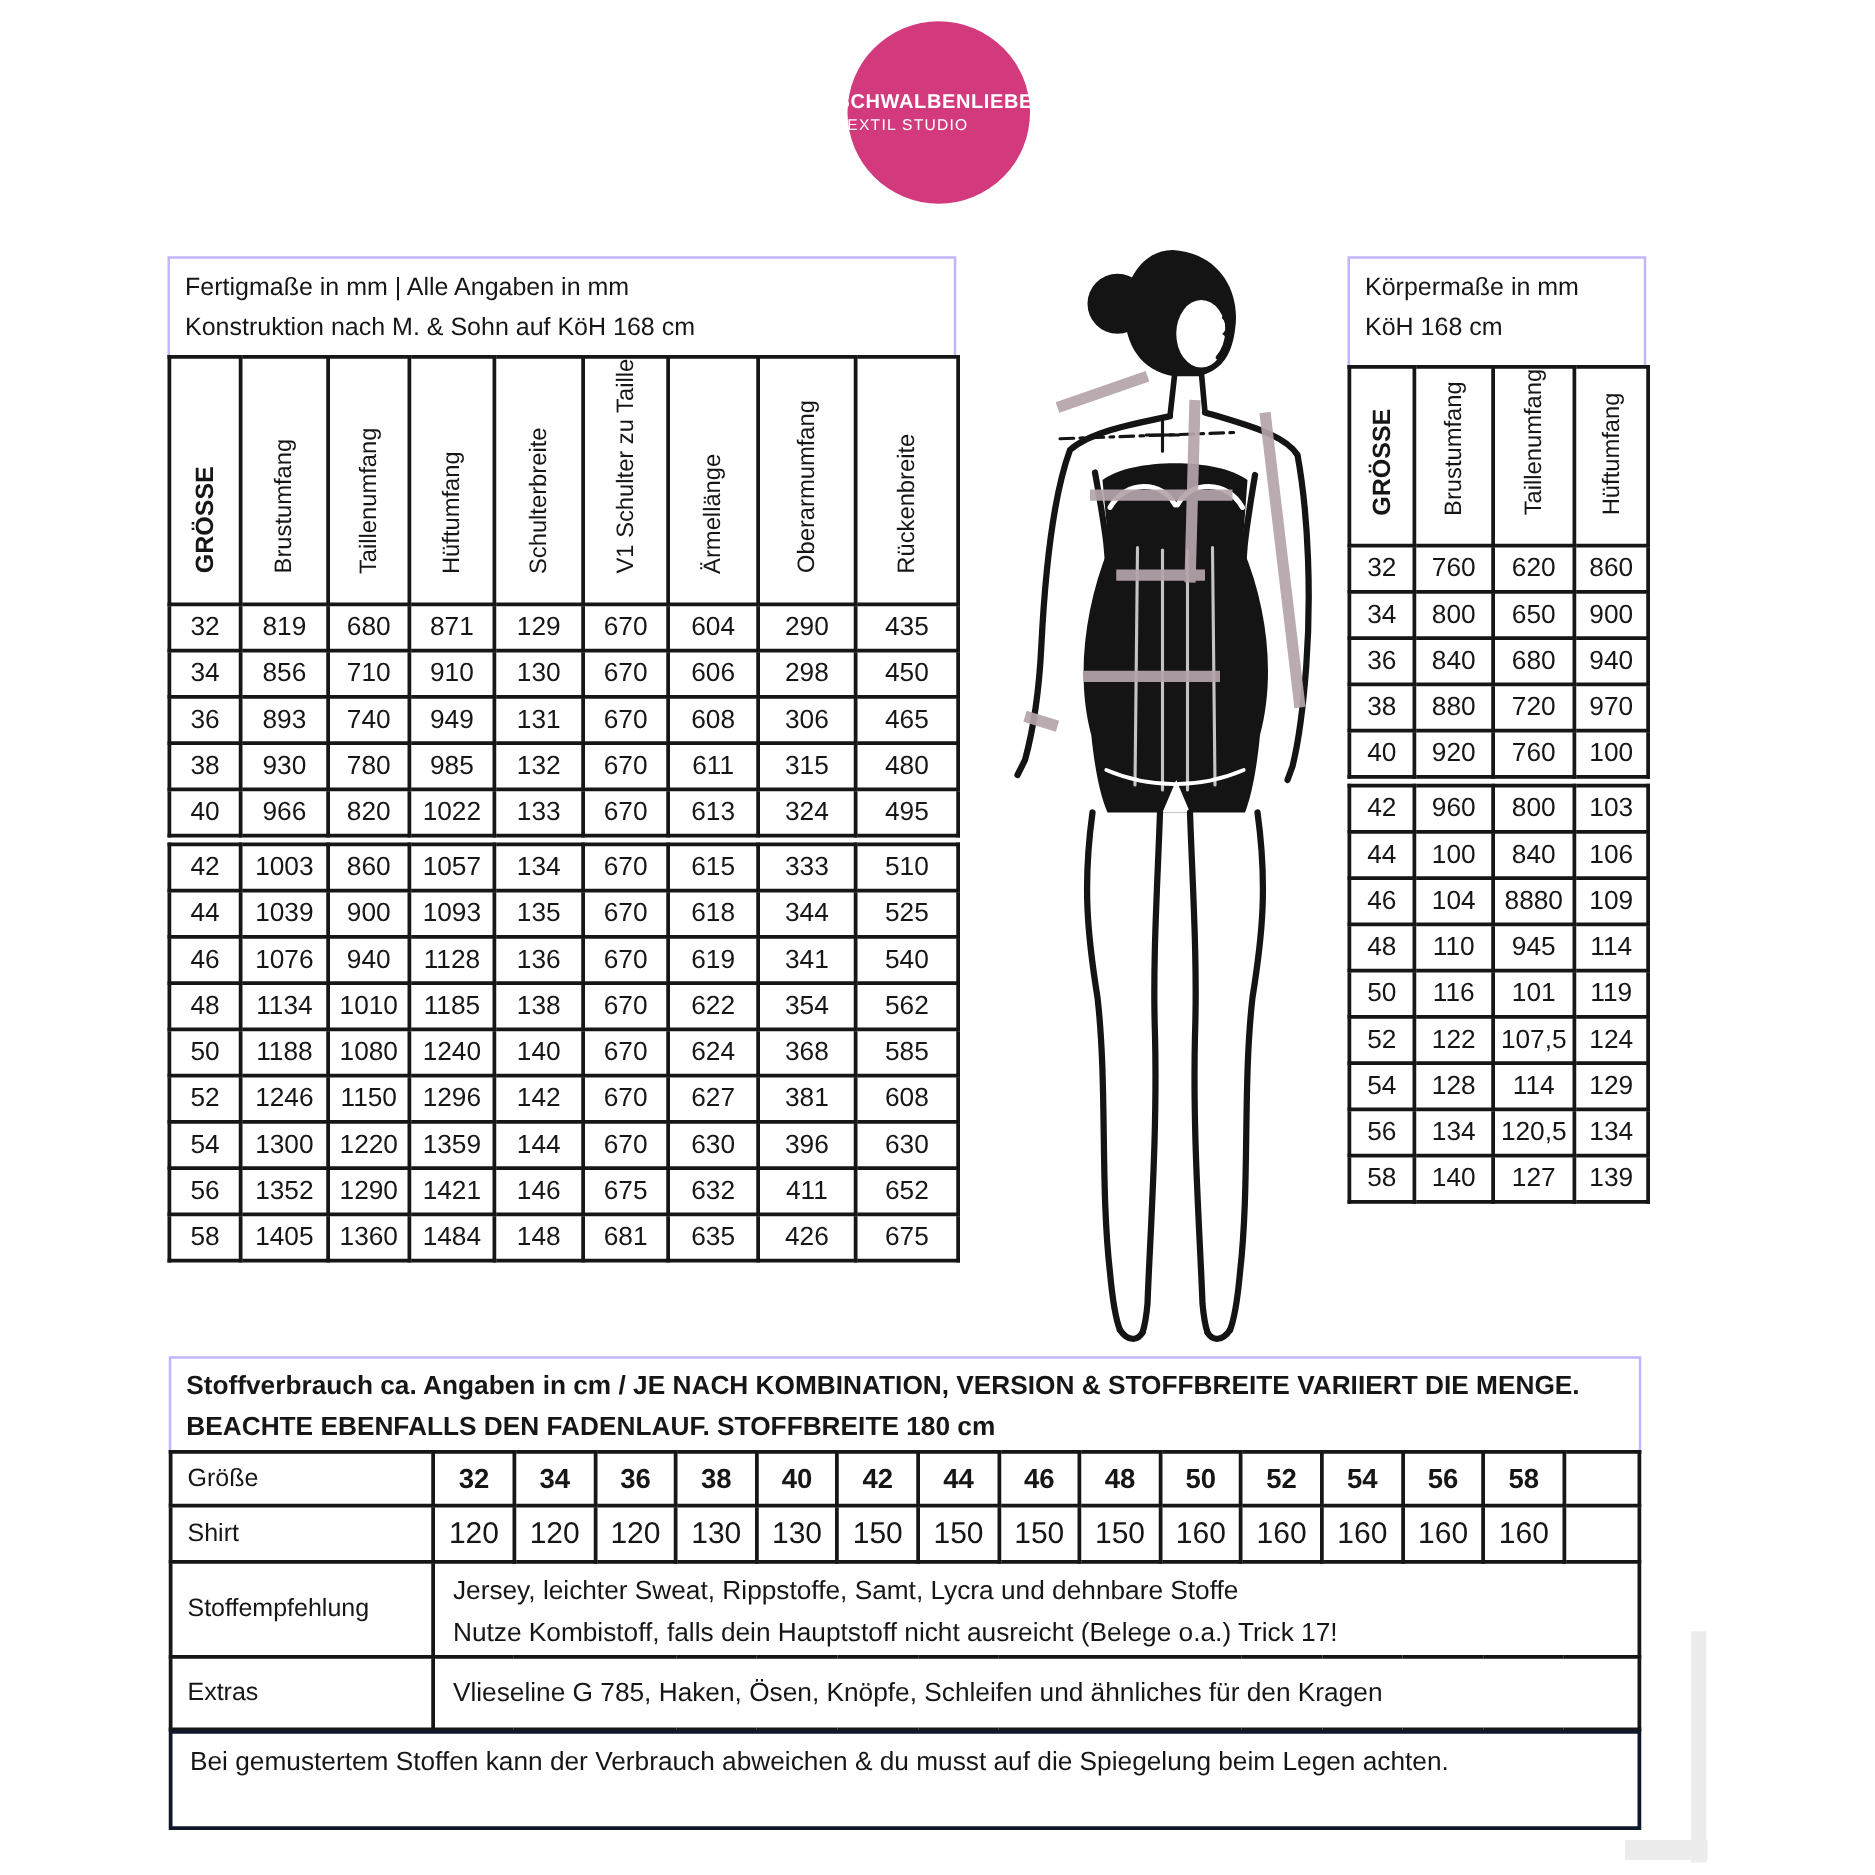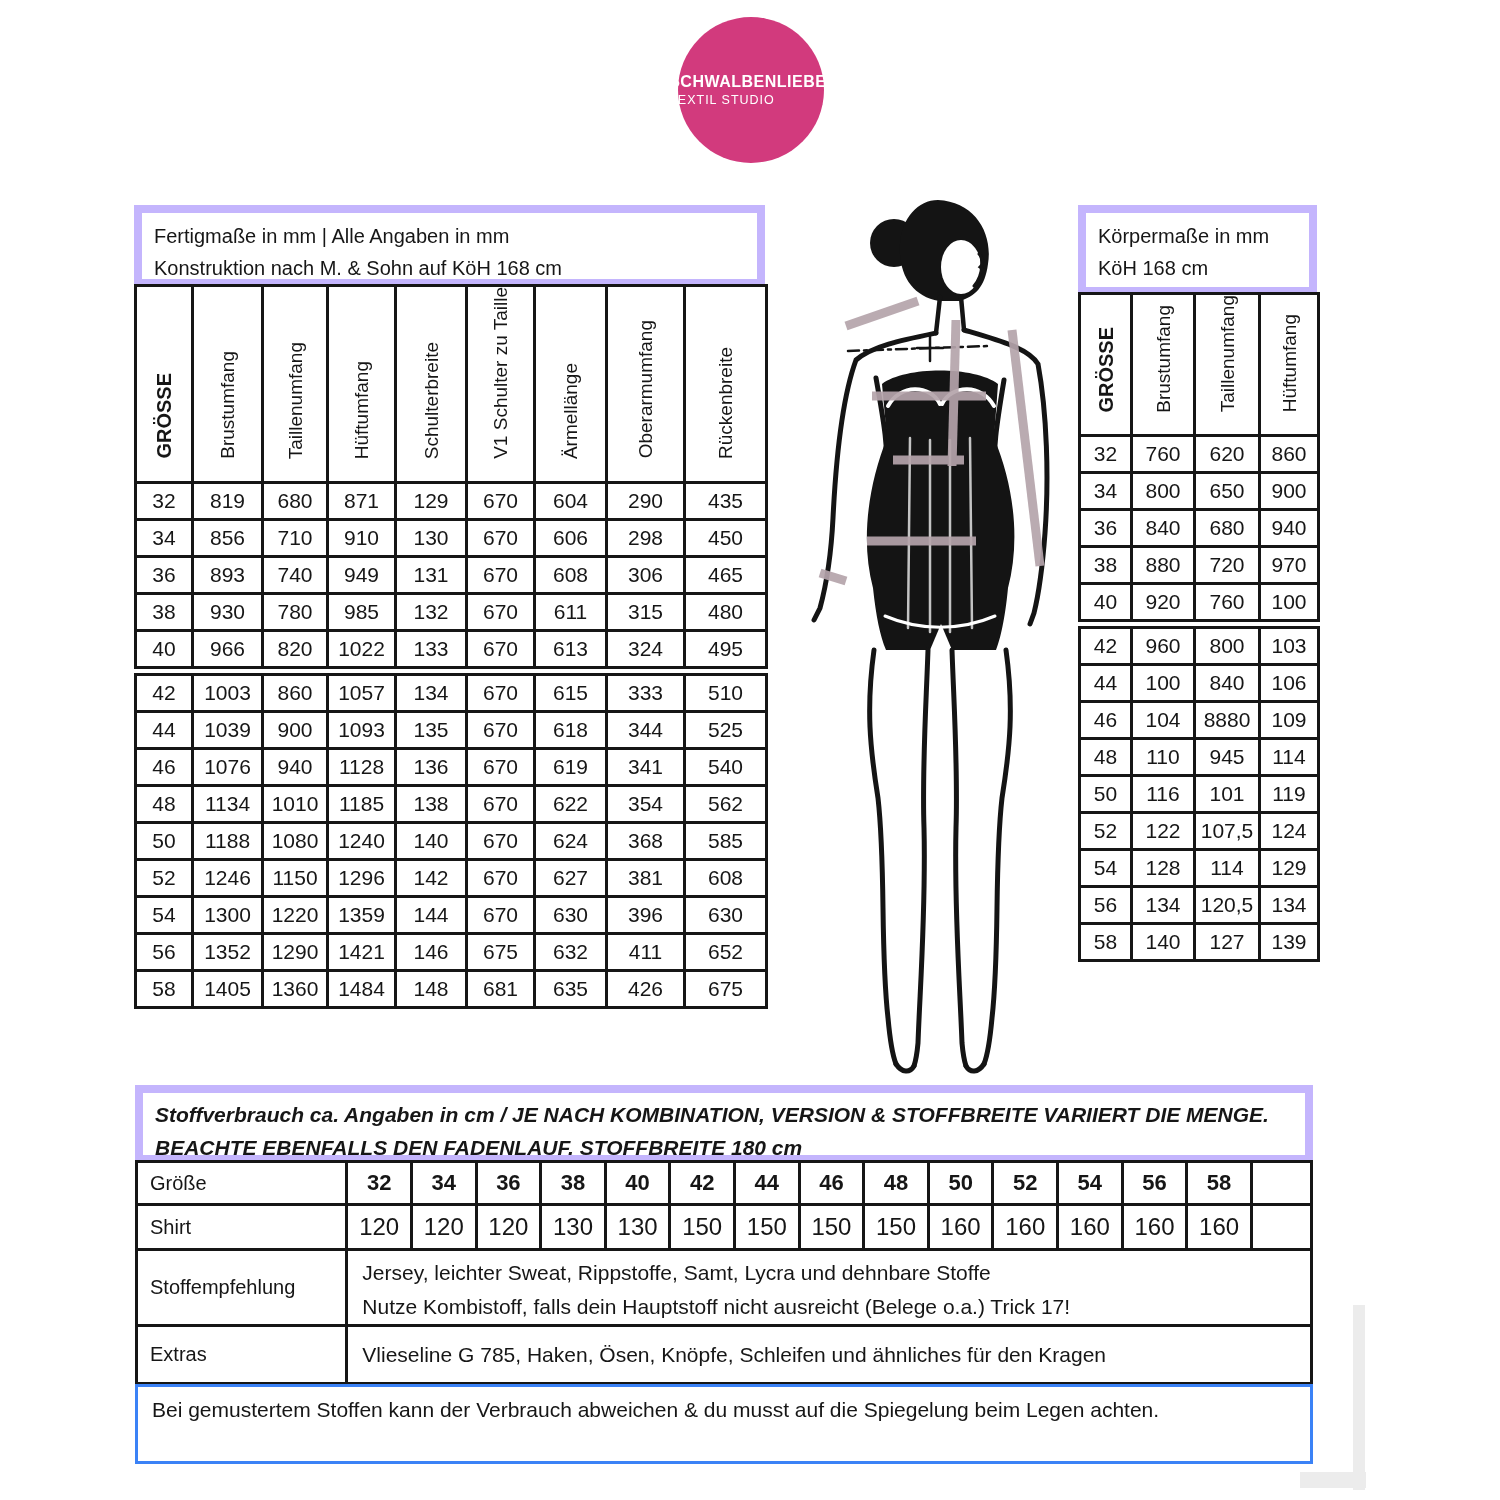--- a/index.html
+++ b/index.html
@@ -9,51 +9,51 @@
 
   
   .logo { position:absolute; left:678px; top:17px; width:146px; height:146px;
           border-radius:50%; background:#d23a7d; display:flex; align-items:center; justify-content:center; }
   .logo-text { color:#fff; text-align:center; line-height:1.25; }
   .logo-main { font-weight:bold; font-size:16px; letter-spacing:.5px; white-space:nowrap; }
   .logo-reg { font-size:8px; vertical-align:super; }
   .logo-sub { font-size:12.5px; letter-spacing:1px; text-align:left; margin-top:1px; }
 
   
-  .hdr-box { border:8px solid #c4b5fd; background:#fff; padding:7px 12px 0 12px;
+  .hdr-box { border:2px solid #c4b5fd; background:#fff; padding:7px 12px 0 12px;
              font-size:20px; line-height:1.62; }
 
   
   .abs { position:absolute; }
   table { border-collapse:collapse; table-layout:fixed; background:#fff; }
   td, th { border:3px solid #161616; text-align:center; font-weight:normal;
            font-size:21px; padding:0; overflow:hidden; }
   .meas-table { margin-top:-3px; width:100%; }
   .meas-table td { height:34px; line-height:34px; }
   .vh { height:197px; vertical-align:bottom; padding-bottom:12px; }
   .vh span { display:inline-block; writing-mode:vertical-rl; transform:rotate(180deg);
              font-size:19px; white-space:nowrap; line-height:1; }
   .vh .bold span, .vh.grz span { font-weight:bold; font-size:20px; }
   tr.gap td { border:none; height:7px; line-height:7px; padding:0; }
 
   
-  .fabric-hdr { font-weight:bold; font-size:21px; line-height:1.55; padding-top:6px;font-style:italic; }
+  .fabric-hdr { font-weight:bold; font-size:21px; line-height:1.55; padding-top:6px; }
   .fabric-table { margin-top:-3px; width:1178px; }
   .fabric-table td { font-size:24px; }
   td.lbl { text-align:left; padding-left:12px; font-size:20px; }
   .row-sizes td { height:40px; line-height:40px; font-weight:bold; font-size:22px; }
   .row-sizes td.lbl { font-weight:normal; font-size:20px; }
   .row-shirt td { height:42px; line-height:42px; }
   .row-reco td, .row-extras td { text-align:left; }
   .row-reco td.content { height:76px; padding:5px 0 0 14px; font-size:21px; line-height:1.6; }
   .row-reco td.lbl, .row-extras td.lbl { vertical-align:middle; }
   .row-extras td.content { height:58px; padding-left:14px; vertical-align:middle; font-size:21px; }
 
   .note-box { position:absolute; left:135px; top:1384px; width:1178px; height:80px;
-              border:3px solid #3b82f6; padding:6px 14px 0 14px; font-size:21px; line-height:1.6; }
+              border:3px solid #0f172a; padding:6px 14px 0 14px; font-size:21px; line-height:1.6; }
 
   .shadow { position:absolute; background:#ececec; }
 </style>
 </head>
 <body>
 
 <div id="canvas">
 
   <div class="logo">
     <div class="logo-text">

